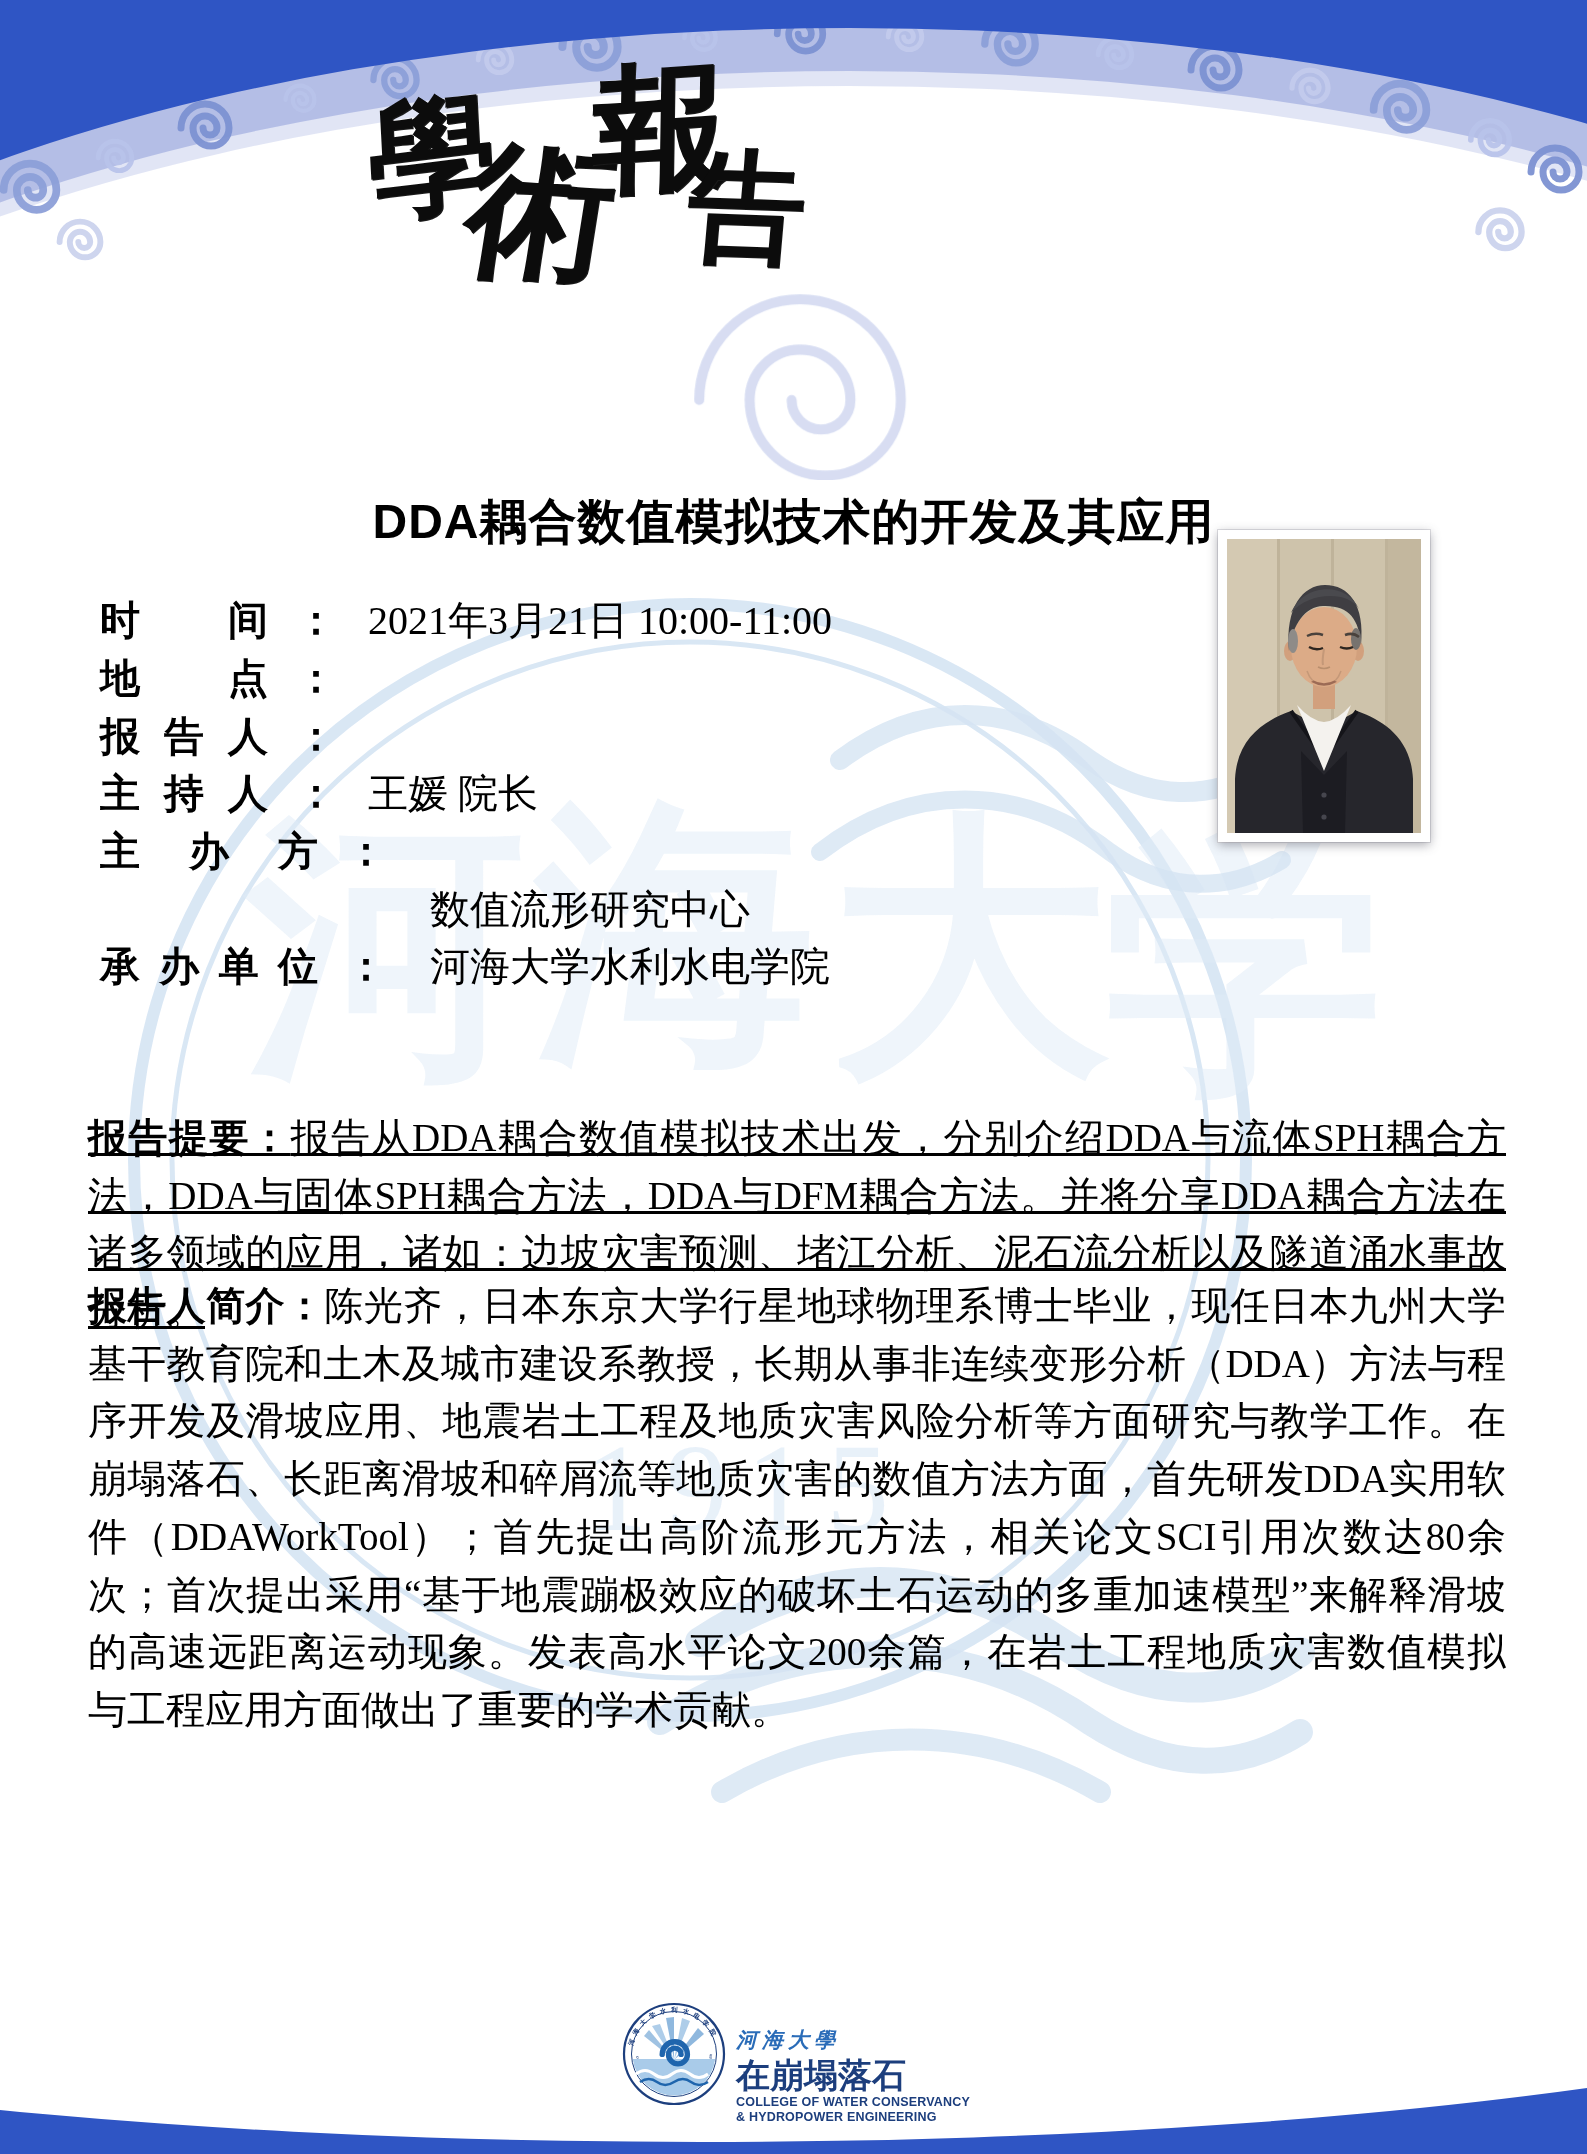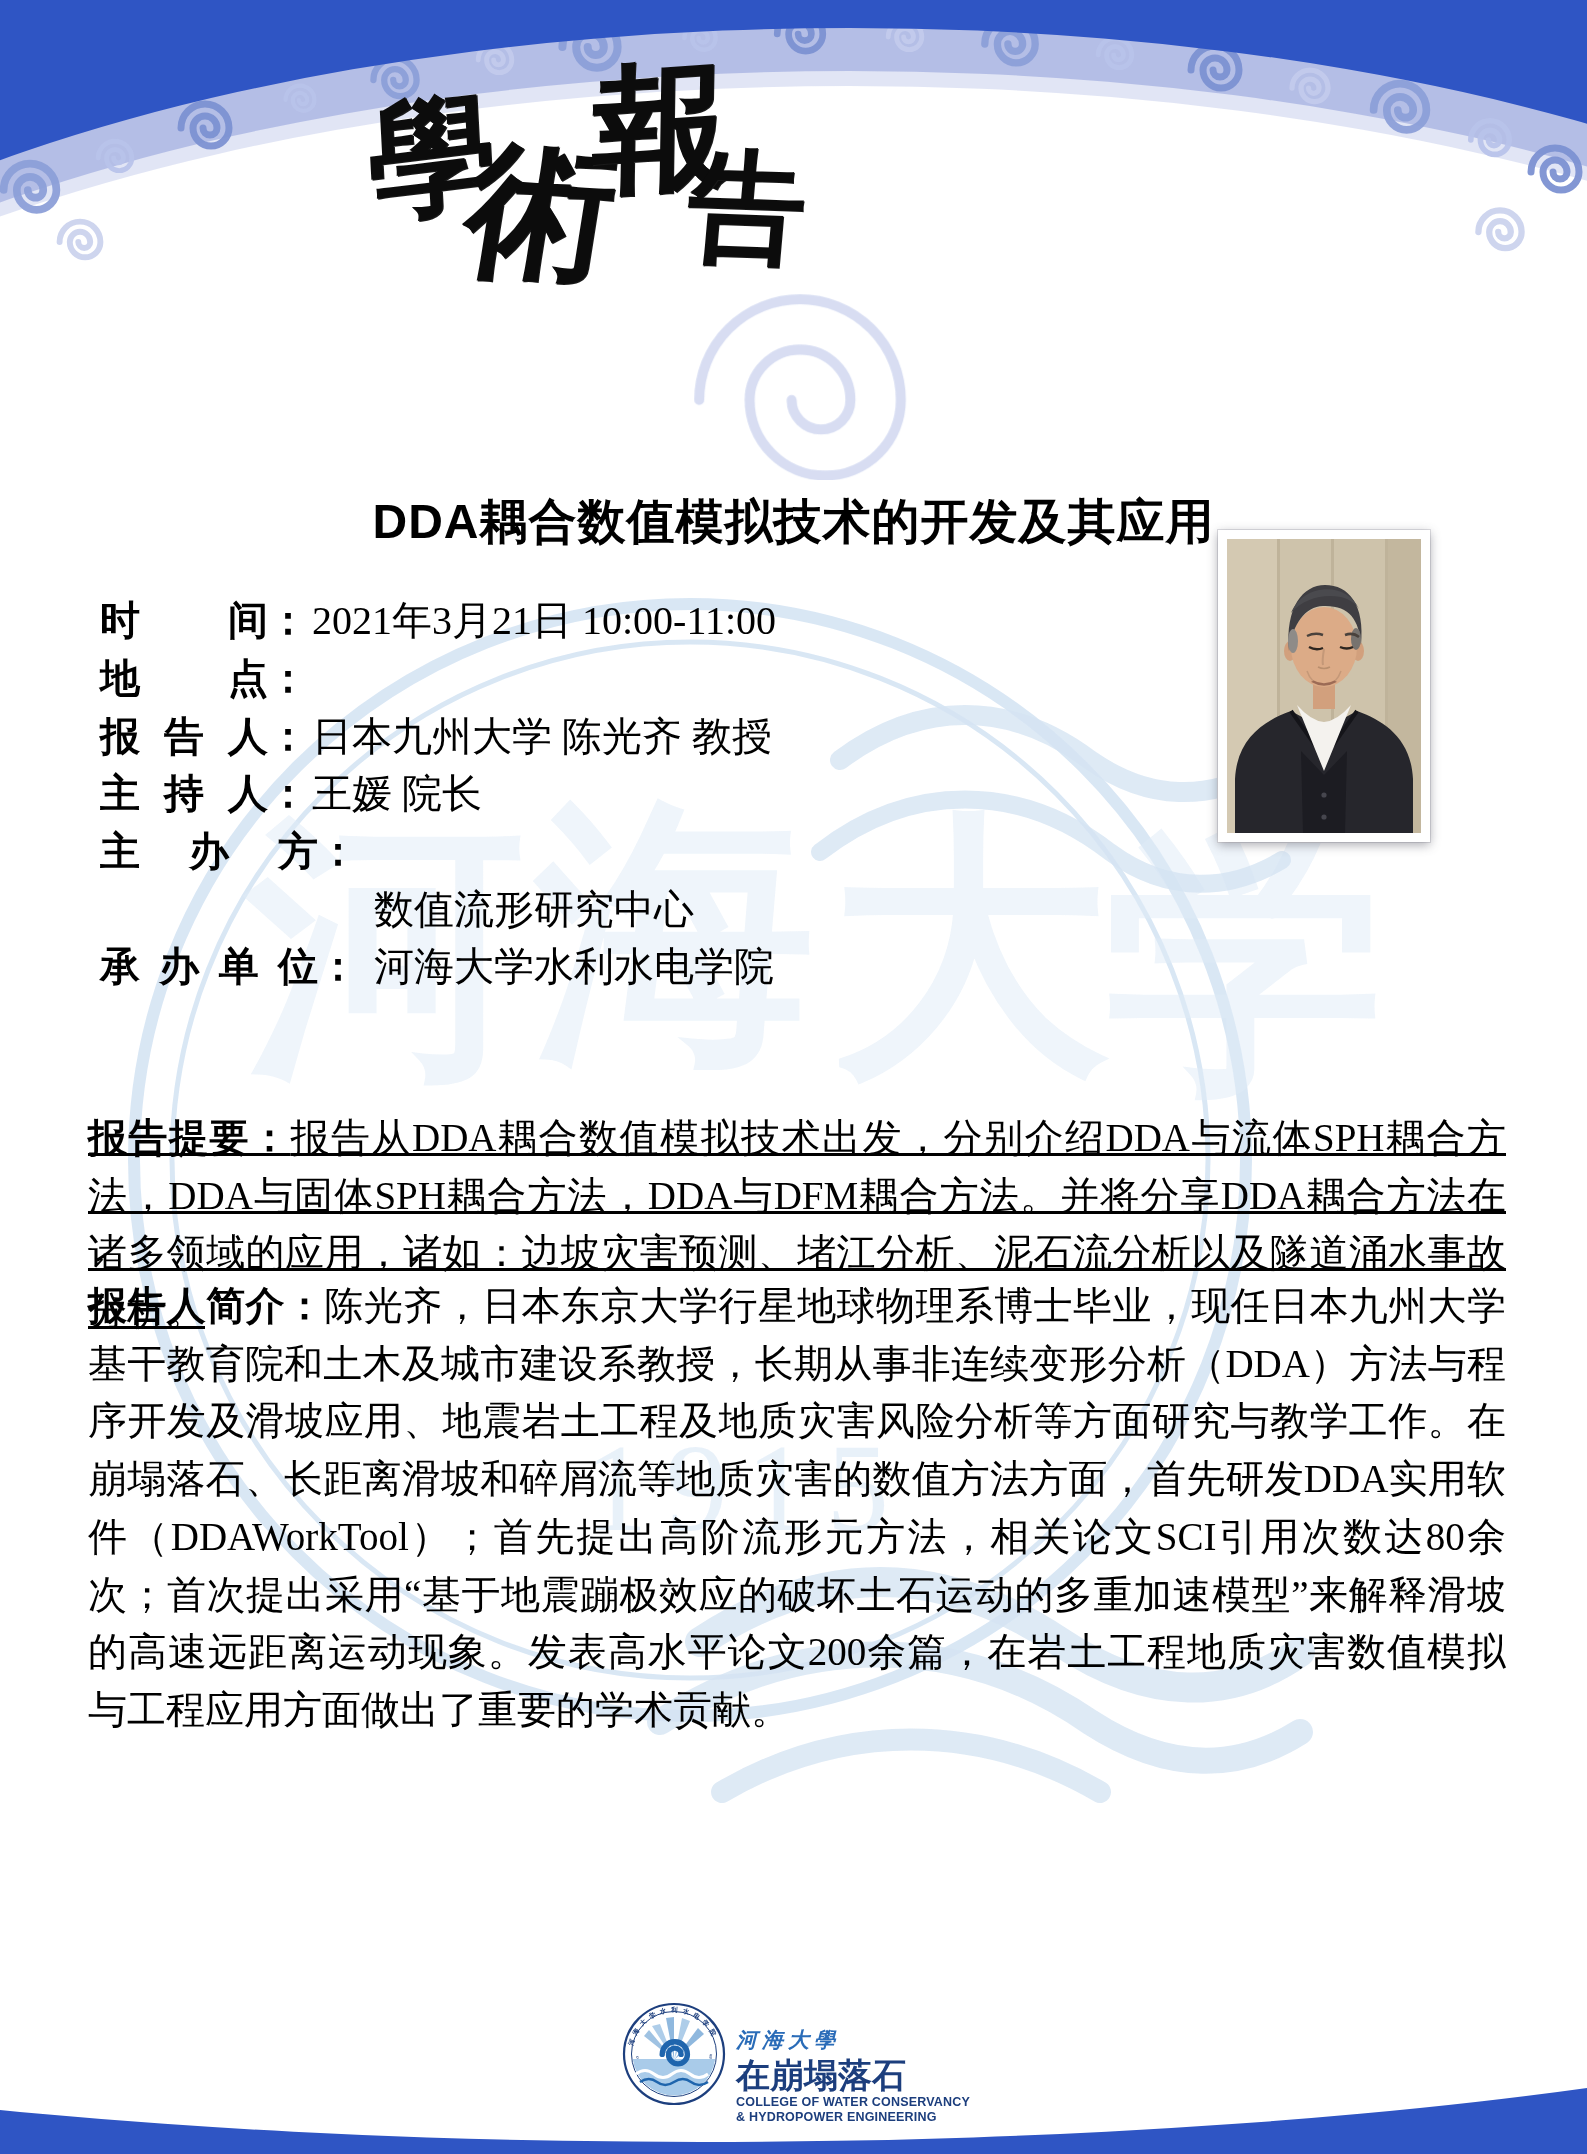--- a/index.html
+++ b/index.html
@@ -15,21 +15,21 @@
   .calli-1{left:368px;top:92px;font-size:128px;transform:rotate(-7deg) skewX(-4deg);}
   .calli-2{left:468px;top:138px;font-size:146px;transform:rotate(3deg) skewX(-6deg);}
   .calli-3{left:592px;top:58px;font-size:138px;transform:rotate(-4deg) skewX(-5deg);}
   .calli-4{left:688px;top:148px;font-size:118px;transform:rotate(2deg) skewX(-3deg);}
 
   .title{position:absolute;left:0;top:462px;width:100%;text-align:center;z-index:4;
          font-size:48px;line-height:56px;font-weight:900;letter-spacing:1px;}
 
   .info{position:absolute;left:100px;top:592px;z-index:4;}
   .info-row{display:flex;align-items:center;height:57.7px;white-space:nowrap;
-            font-size:40px;font-weight:500;font-family:"Liberation Serif",serif;}
+            font-size:40px;font-weight:500;font-family:"Liberation Serif",serif;gap:28px;}
   .info-label{display:inline-block;font-weight:700;text-align:justify;text-align-last:justify;
               font-family:"Liberation Sans",sans-serif;}
   .row-a .info-label{width:168px;}
   .row-b .info-label{width:218px;}
   .info-colon{display:inline-block;width:44px;font-weight:700;font-family:"Liberation Sans",sans-serif;}
   .row-b .info-value{padding-left:12px;}
 
   .para{position:absolute;left:88px;width:1418px;z-index:4;font-size:39px;line-height:57.7px;
         font-family:"Liberation Serif",serif;font-weight:500;text-align:justify;text-justify:inter-ideograph;}
   .para-abstract{top:1070px;text-decoration:underline;}
@@ -149,21 +149,20 @@
         <span class="info-colon">：</span>
         <span class="info-value">2021年3月21日 10:00-11:00</span>
     </div>
     <div class="info-row row-a">
       <span class="info-label">地点</span>
         <span class="info-colon">：</span>
     </div>
     <div class="info-row row-a">
       <span class="info-label">报告人</span>
         <span class="info-colon">：</span>
-        <span class="info-value">日本九州大学 陈光齐 教授</span>
     </div>
     <div class="info-row row-a">
       <span class="info-label">主持人</span>
         <span class="info-colon">：</span>
         <span class="info-value">王媛 院长</span>
     </div>
     <div class="info-row row-b">
       <span class="info-label">主办方</span>
         <span class="info-colon">：</span>
     </div>

